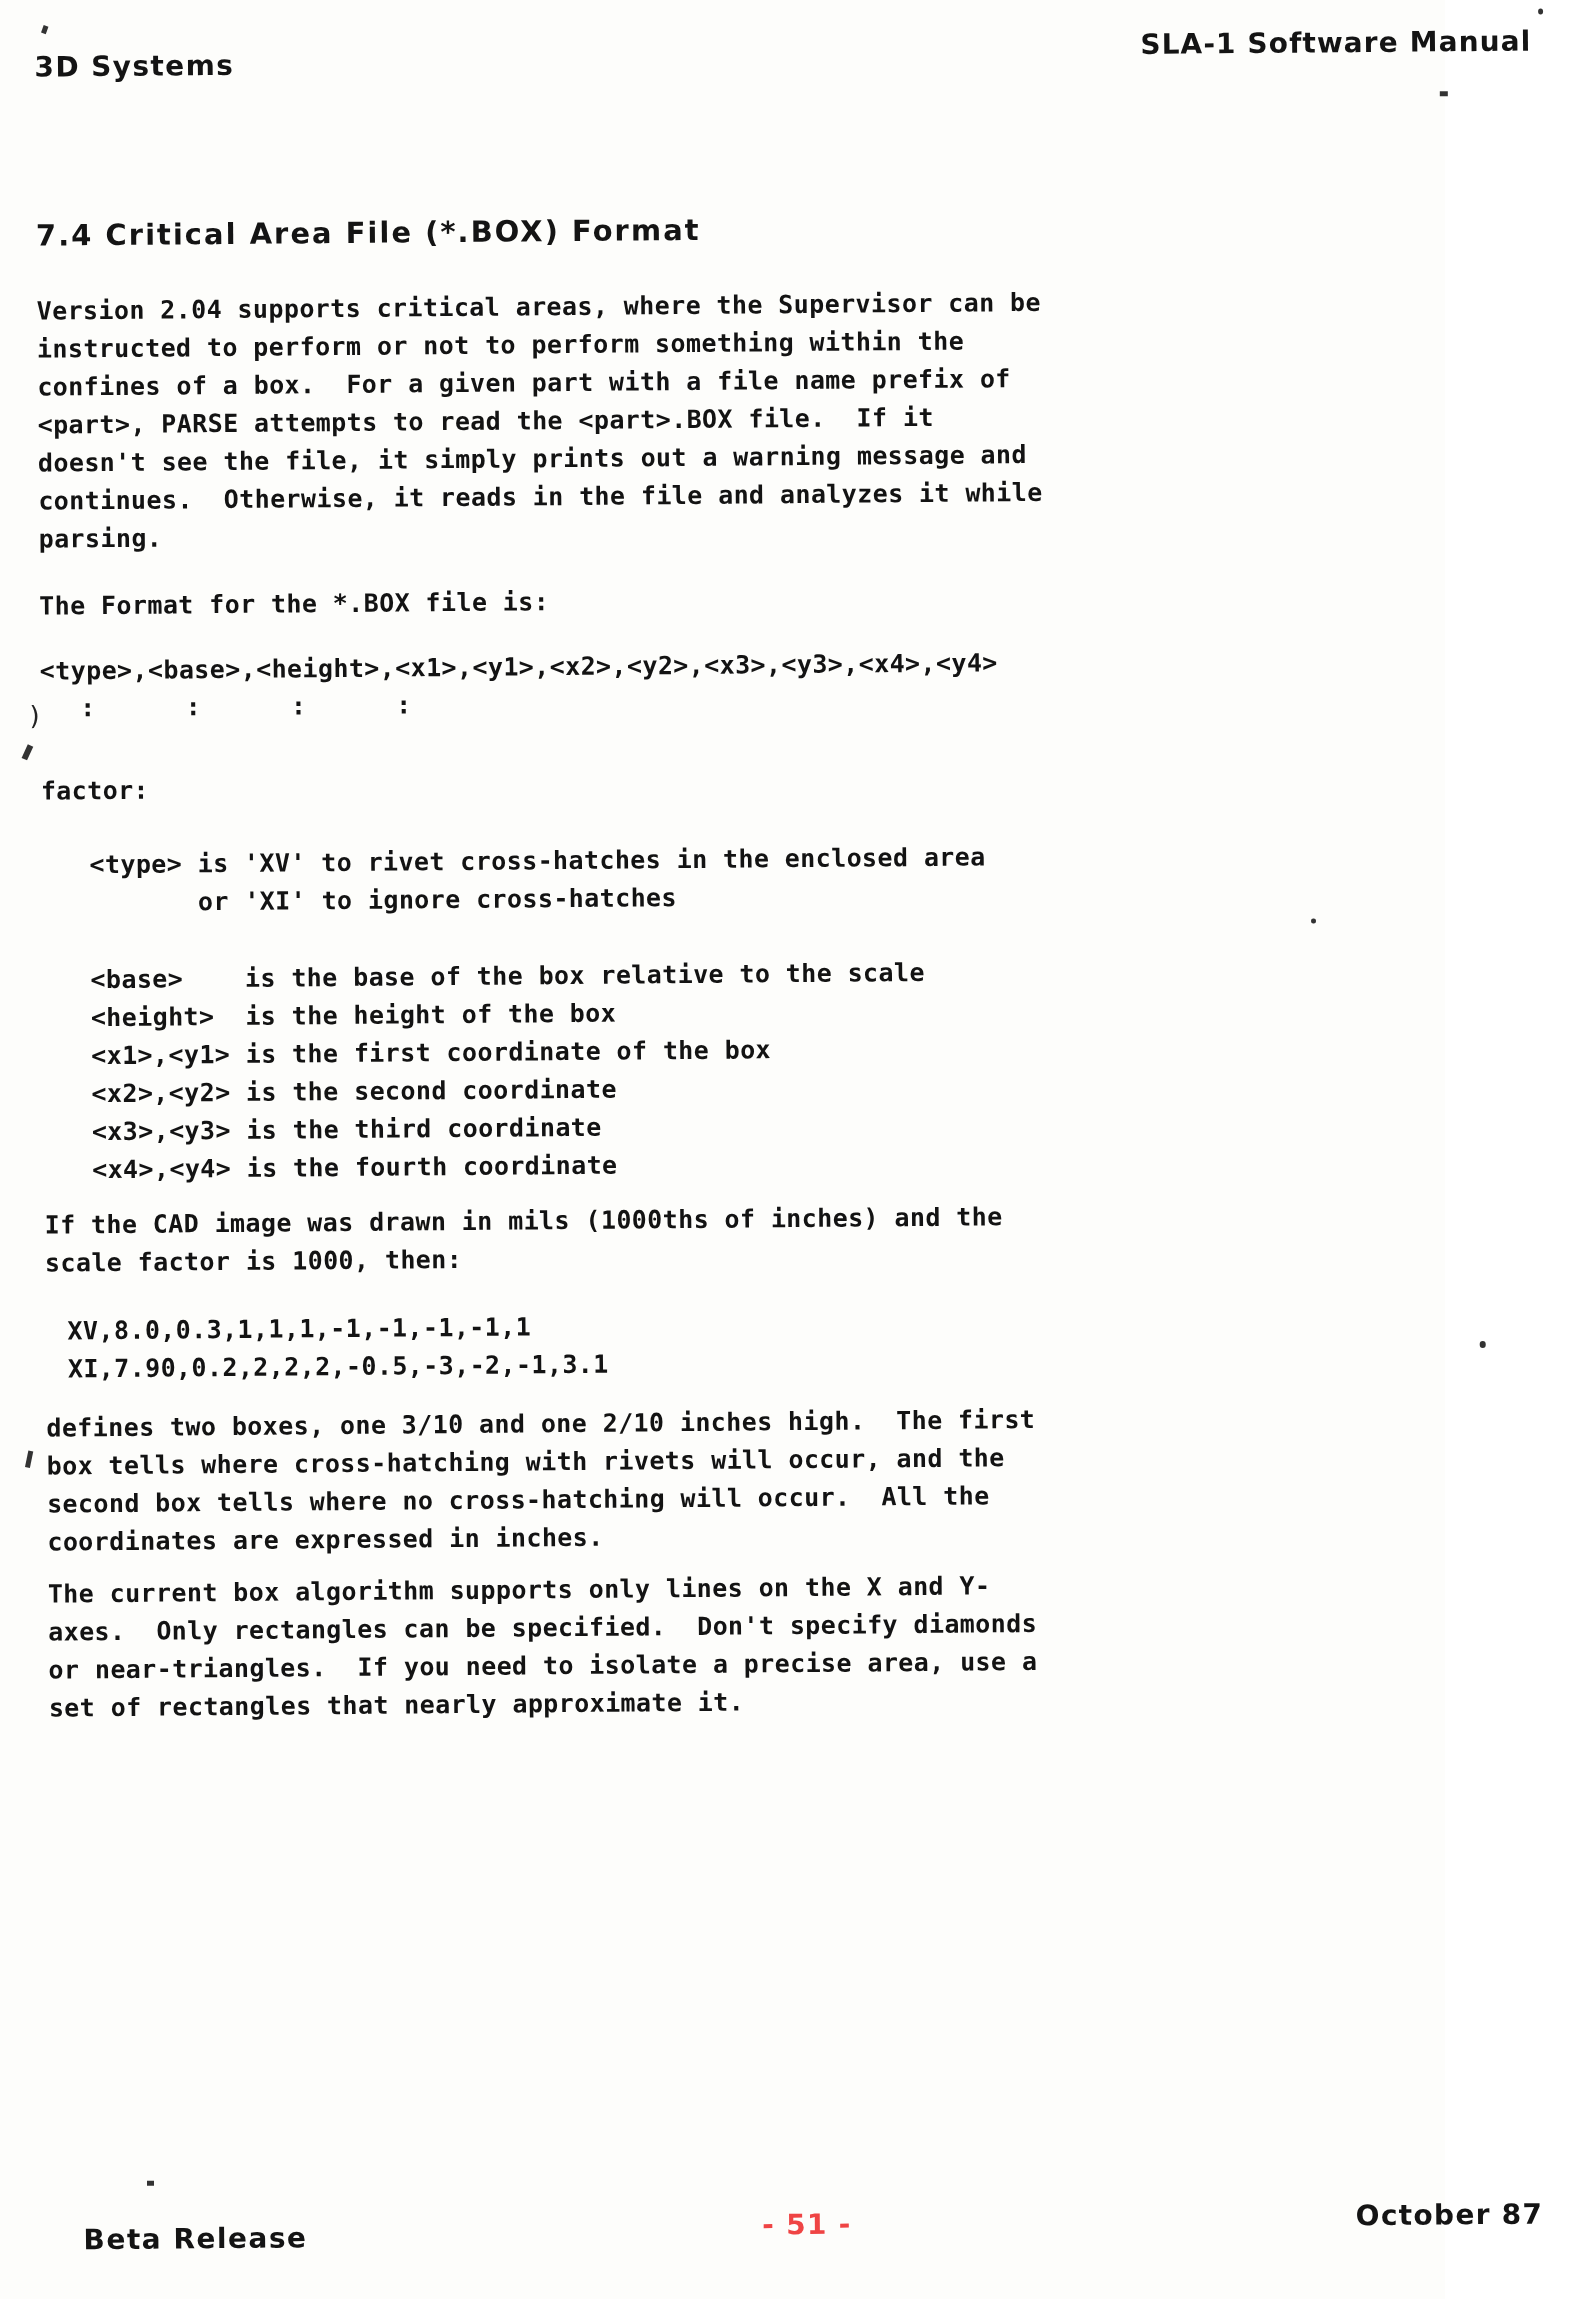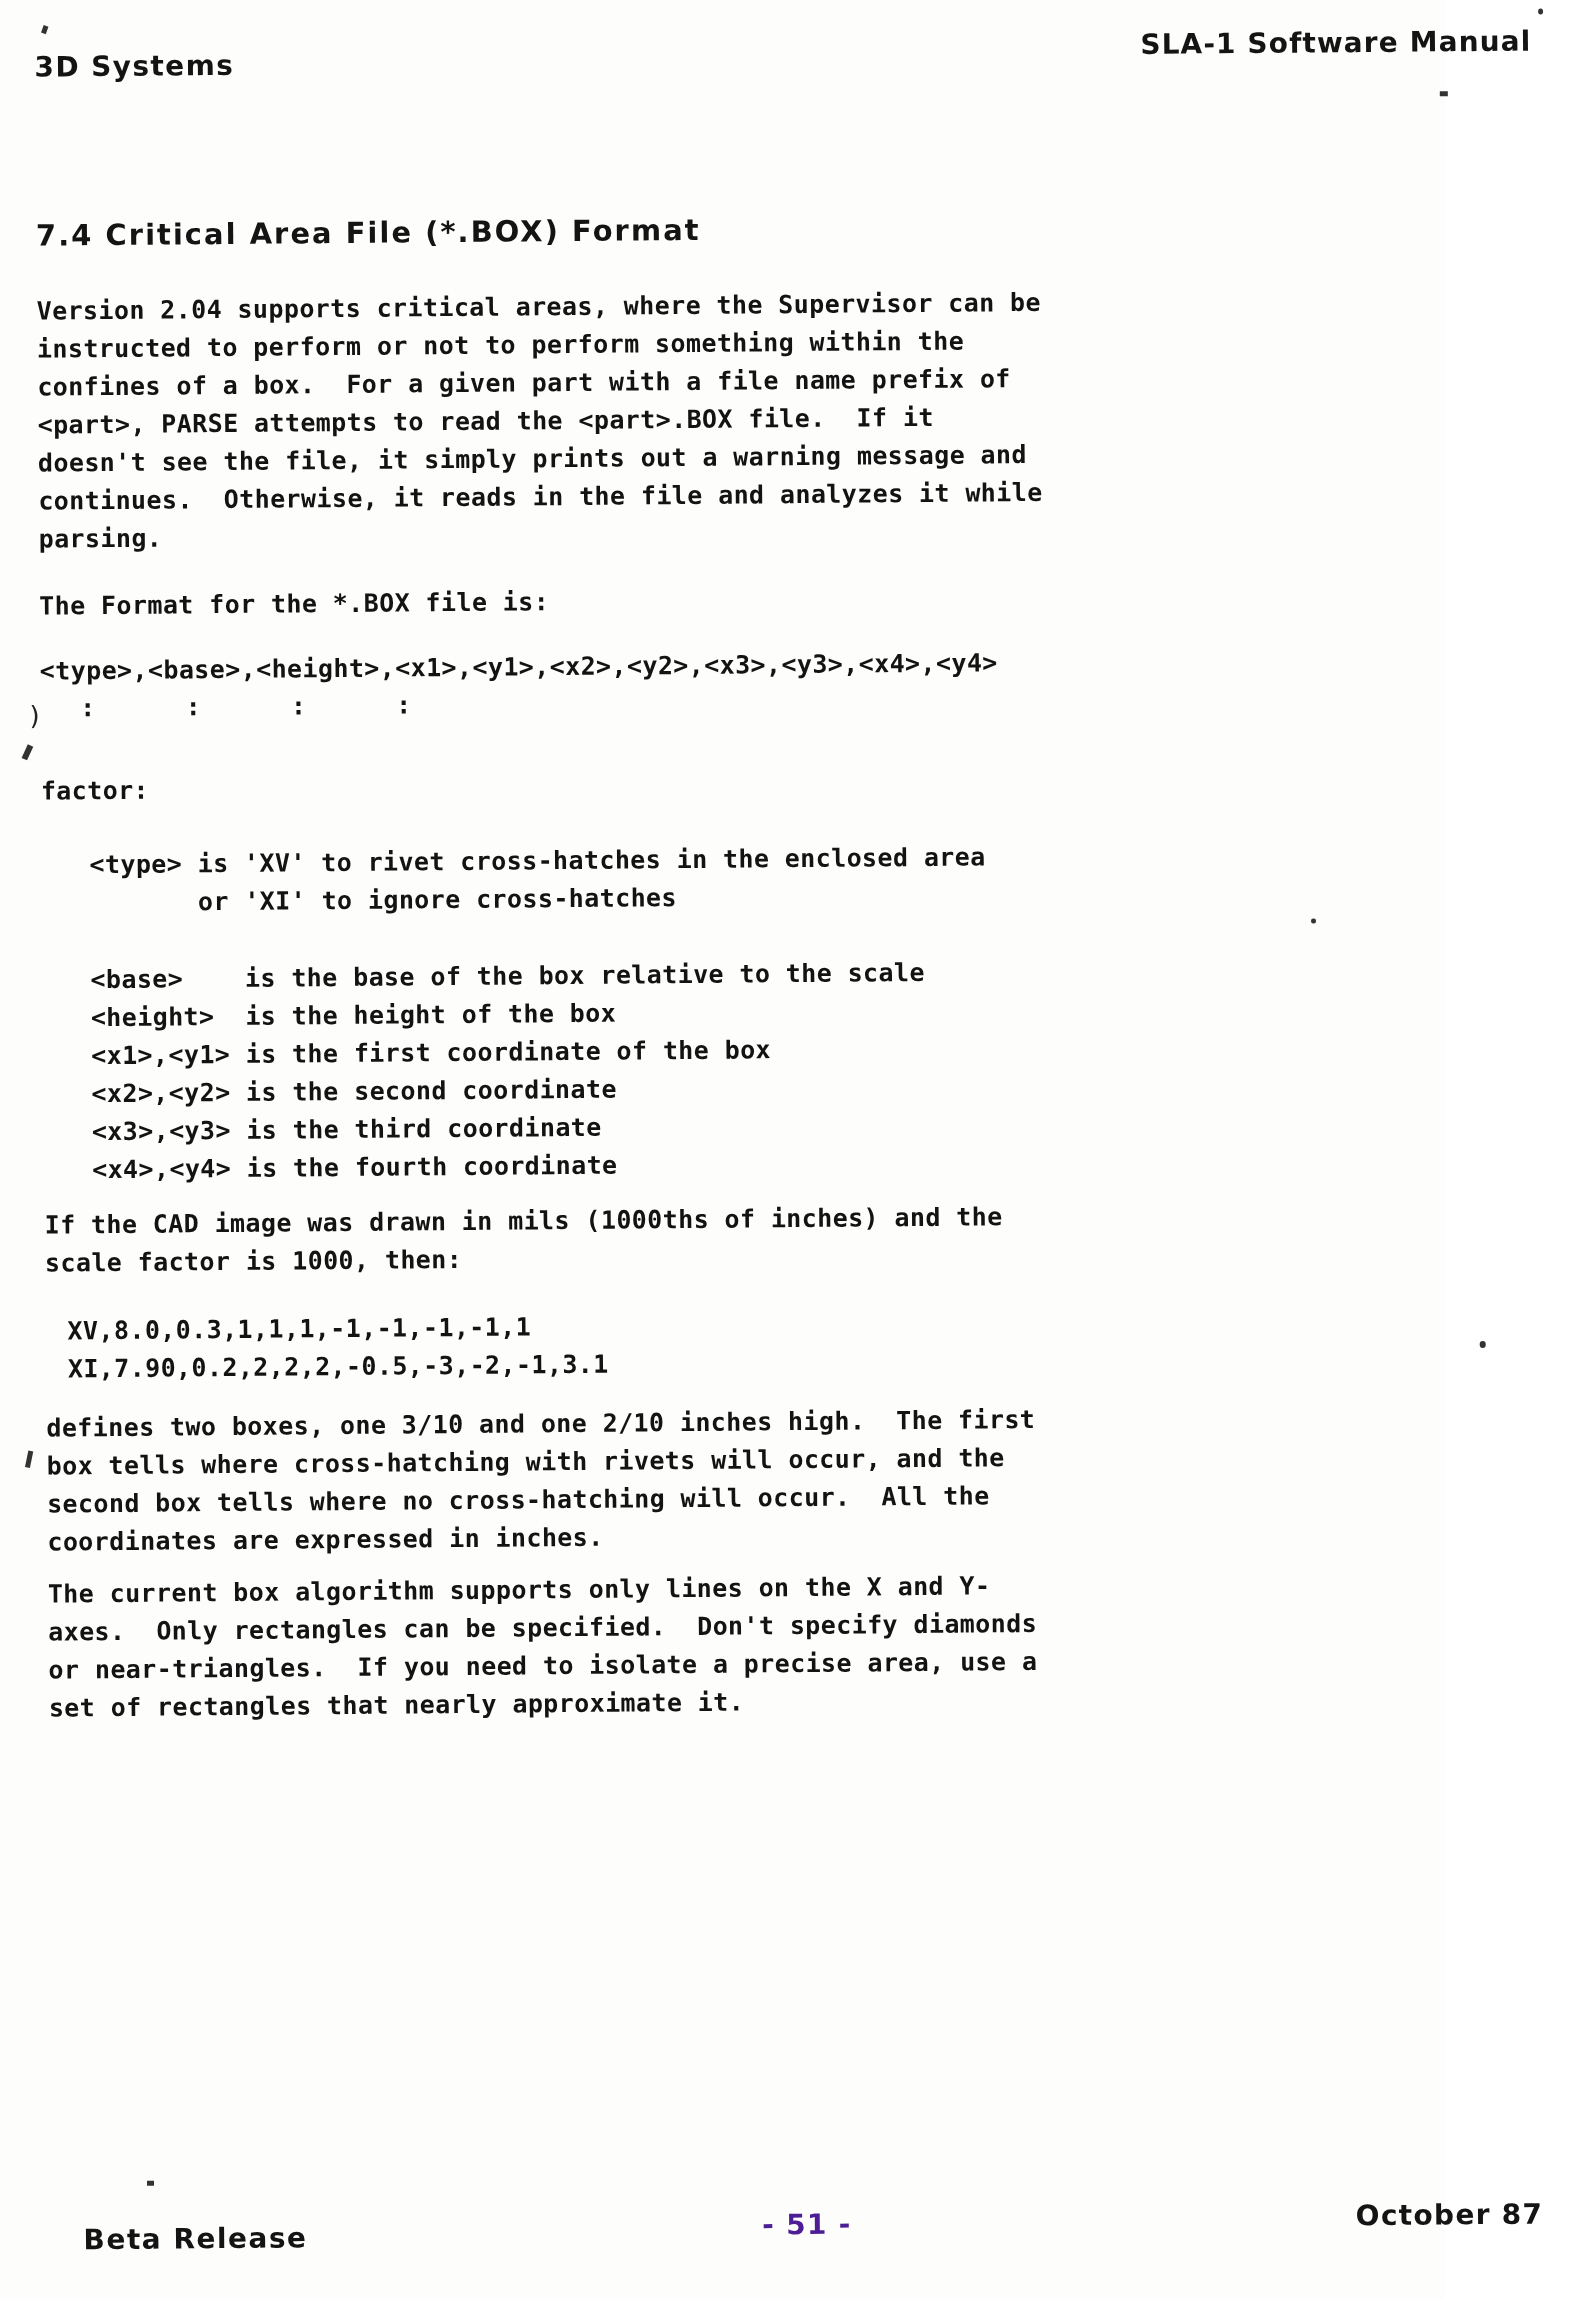--- a/index.html
+++ b/index.html
@@ -100,21 +100,21 @@
   }
   .footer-center {
     position: absolute;
     left: 50%;
     transform: translateX(-50%);
     bottom: 59px;
     font-family: "DejaVu Sans", sans-serif;
     font-weight: bold;
     font-size: 28px;
     letter-spacing: 1.3px;
-    color: #4c1d95;
+    color: #ef4444;
   }
   .footer-right {
     position: absolute;
     right: 61px;
     bottom: 63px;
     font-family: "DejaVu Sans", sans-serif;
     font-weight: bold;
     font-size: 28px;
     letter-spacing: 1.3px;
     color: #141414;

